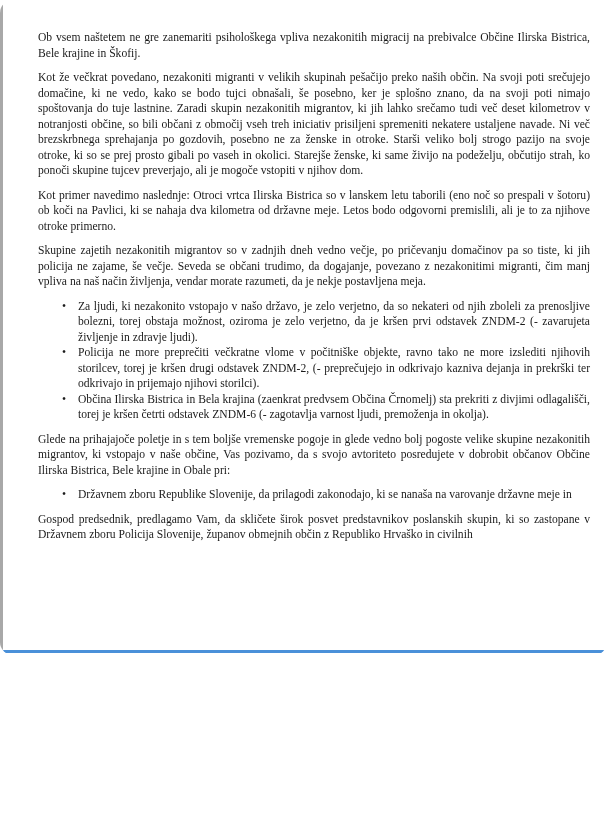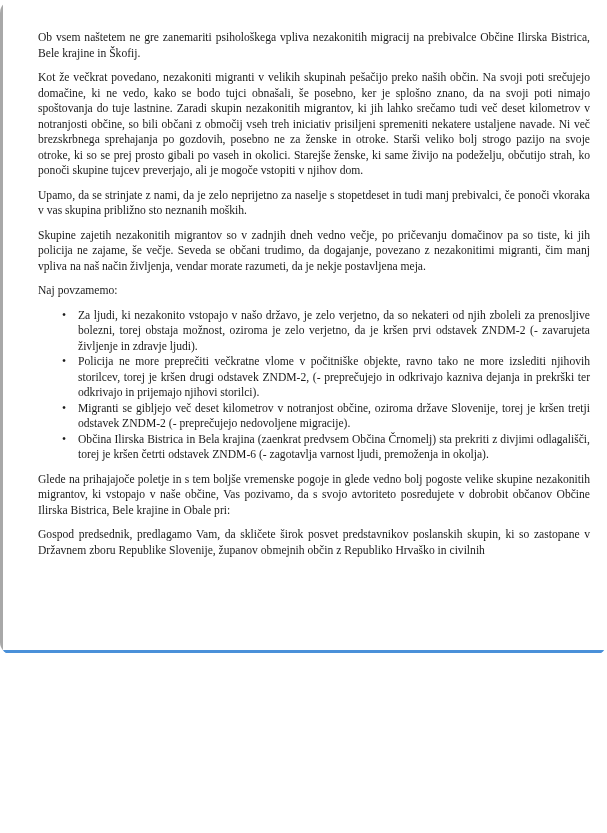--- a/index.html
+++ b/index.html
@@ -76,37 +76,36 @@
 </head>
 <body>
 
 <div class="screen">
 
   <div class="left-edge"></div>
 
   <div class="content">
     <p>Ob vsem naštetem ne gre zanemariti psihološkega vpliva nezakonitih migracij na prebivalce Občine Ilirska Bistrica, Bele krajine in Škofij.</p>
     <p>Kot že večkrat povedano, nezakoniti migranti v velikih skupinah pešačijo preko naših občin. Na svoji poti srečujejo domačine, ki ne vedo, kako se bodo tujci obnašali, še posebno, ker je splošno znano, da na svoji poti nimajo spoštovanja do tuje lastnine. Zaradi skupin nezakonitih migrantov, ki jih lahko srečamo tudi več deset kilometrov v notranjosti občine, so bili občani z območij vseh treh iniciativ prisiljeni spremeniti nekatere ustaljene navade. Ni več brezskrbnega sprehajanja po gozdovih, posebno ne za ženske in otroke. Starši veliko bolj strogo pazijo na svoje otroke, ki so se prej prosto gibali po vaseh in okolici. Starejše ženske, ki same živijo na podeželju, občutijo strah, ko ponoči skupine tujcev preverjajo, ali je mogoče vstopiti v njihov dom.</p>
-    <p>Upamo, da se strinjate z nami, da je zelo neprijetno za naselje s stopetdeset in tudi manj prebivalci, če ponoči vkoraka v vas skupina približno sto neznanih moških.</p>
+    <p>Kot primer navedimo naslednje: Otroci vrtca Ilirska Bistrica so v lanskem letu taborili (eno noč so prespali v šotoru) ob koči na Pavlici, ki se nahaja dva kilometra od državne meje. Letos bodo odgovorni premislili, ali je to za njihove otroke primerno.</p>
     <p>Skupine zajetih nezakonitih migrantov so v zadnjih dneh vedno večje, po pričevanju domačinov pa so tiste, ki jih policija ne zajame, še večje. Seveda se občani trudimo, da dogajanje, povezano z nezakonitimi migranti, čim manj vpliva na naš način življenja, vendar morate razumeti, da je nekje postavljena meja.</p>
 
-    <p>Naj povzamemo:</p>
 
     <ul>
       <li>Za ljudi, ki nezakonito vstopajo v našo državo, je zelo verjetno, da so nekateri od njih zboleli za prenosljive bolezni, torej obstaja možnost, oziroma je zelo verjetno, da je kršen prvi odstavek ZNDM-2 (- zavarujeta življenje in zdravje ljudi).</li>
       <li>Policija ne more preprečiti večkratne vlome v počitniške objekte, ravno tako ne more izslediti njihovih storilcev, torej je kršen drugi odstavek ZNDM-2, (- preprečujejo in odkrivajo kazniva dejanja in prekrški ter odkrivajo in prijemajo njihovi storilci).</li>
-      <li>Migranti se gibljejo več deset kilometrov v notranjost občine, oziroma države Slovenije, torej je kršen tretji odstavek ZNDM-2 (- preprečujejo nedovoljene migracije).</li>
       <li>Občina Ilirska Bistrica in Bela krajina (zaenkrat predvsem Občina Črnomelj) sta prekriti z divjimi odlagališči, torej je kršen četrti odstavek ZNDM-6 (- zagotavlja varnost ljudi, premoženja in okolja).</li>
     </ul>
 
     <p class="mt-lg">Glede na prihajajoče poletje in s tem boljše vremenske pogoje in glede vedno bolj pogoste velike skupine nezakonitih migrantov, ki vstopajo v naše občine, Vas pozivamo, da s svojo avtoriteto posredujete v dobrobit občanov Občine Ilirska Bistrica, Bele krajine in Obale pri:</p>
 
     <ul>
+      <li>Državnem zboru Republike Slovenije, da prilagodi zakonodajo, ki se nanaša na varovanje državne meje in</li>
     </ul>
 
-    <p>Gospod predsednik, predlagamo Vam, da skličete širok posvet predstavnikov poslanskih skupin, ki so zastopane v Državnem zboru Republike Slovenije, županov obmejnih občin z Republiko Hrvaško in civilnih</p>
+    <p>Gospod predsednik, predlagamo Vam, da skličete širok posvet predstavnikov poslanskih skupin, ki so zastopane v Državnem zboru Policija Slovenije, županov obmejnih občin z Republiko Hrvaško in civilnih</p>
   </div>
 
   <div class="page-number">3</div>
 
   <div class="bottom-bar"></div>
 
 </div>
 
 </body></html>

